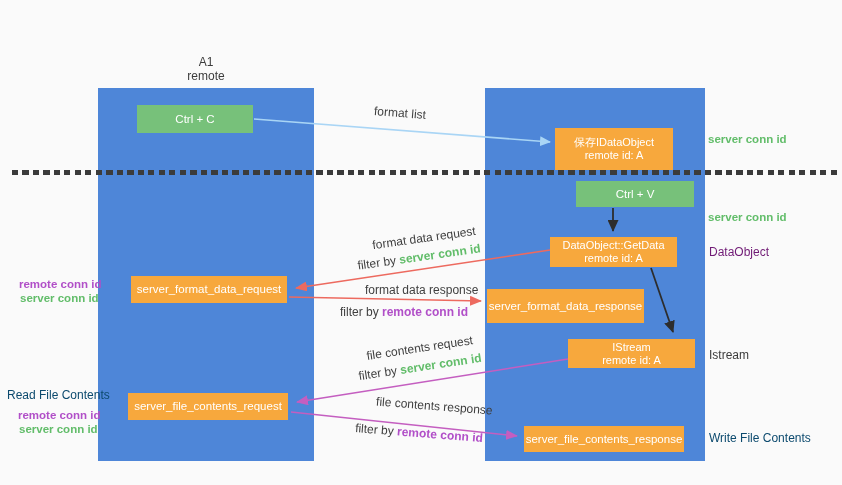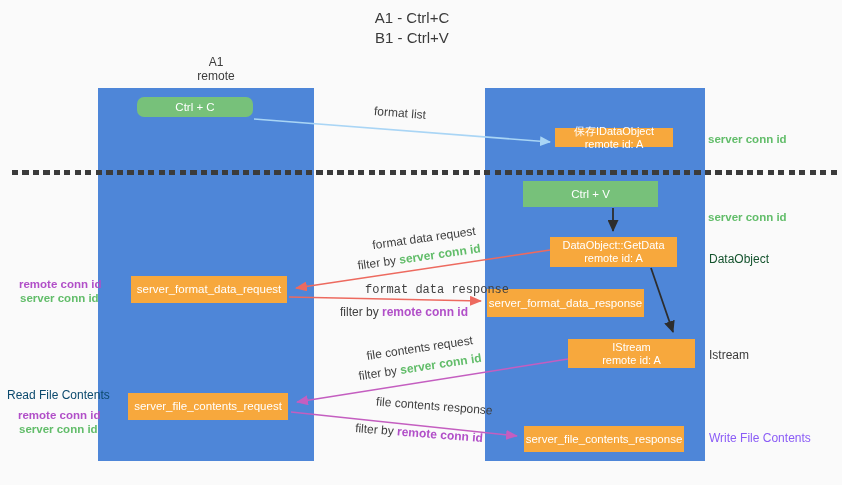--- a/index.html
+++ b/index.html
@@ -21,26 +21,22 @@
   .dotted{left:12px;top:170px;width:826px;height:5px;z-index:5;
           background:repeating-linear-gradient(90deg,#3b3b3b 0 6px,transparent 6px 10.5px);}
   svg.overlay{position:absolute;left:0;top:0;z-index:6;pointer-events:none;}
   .z7{z-index:7;}
 </style>
 </head>
 <body>
 
 <div id="canvas">
 
-  <div class="abs title">
-    <div>A1 - Ctrl+C</div>
-    <div>B1 - Ctrl+V</div>
-  </div>
 
-  <div class="abs col-header" style="left:108px;width:216px;">
+  <div class="abs col-header" style="left:98px;width:216px;">
     <div>A1</div>
     <div>remote</div>
   </div>
 
   <div class="abs column" style="left:98px;width:216px;"></div>
   <div class="abs column" style="left:485px;width:220px;"></div>
 
   <div class="abs dotted"></div>
 
   <svg class="overlay" width="842" height="485" viewBox="0 0 842 485">
@@ -60,43 +56,43 @@
     </defs>
     <line x1="254" y1="119" x2="550" y2="142" stroke="#a9d5f5" stroke-width="1.7" marker-end="url(#m-blue)"></line>
     <line x1="613" y1="208" x2="613" y2="231" stroke="#2d2d2d" stroke-width="1.8" marker-end="url(#m-black)"></line>
     <line x1="550" y1="250" x2="296" y2="288" stroke="#ed6a5f" stroke-width="1.6" marker-end="url(#m-red)"></line>
     <line x1="289" y1="297" x2="481" y2="301" stroke="#ed6a5f" stroke-width="1.6" marker-end="url(#m-red)"></line>
     <line x1="651" y1="268" x2="673" y2="332" stroke="#2d2d2d" stroke-width="1.8" marker-end="url(#m-black)"></line>
     <line x1="568" y1="359" x2="297" y2="402" stroke="#c45ec0" stroke-width="1.6" marker-end="url(#m-mag)"></line>
     <line x1="291" y1="412" x2="517" y2="436" stroke="#c45ec0" stroke-width="1.6" marker-end="url(#m-mag)"></line>
   </svg>
 
-  <div class="abs box green-box z7" style="left:137px;top:97px;width:116px;height:20px;border-radius:7px;">
+  <div class="abs box green-box z7" style="left:137px;top:105px;width:116px;height:28px;">
     <div>Ctrl + C</div>
   </div>
 
-  <div class="abs box orange-box z7" style="left:555px;top:128px;width:118px;height:19px;font-size:11px;">
+  <div class="abs box orange-box z7" style="left:555px;top:128px;width:118px;height:42px;font-size:11px;">
     <div>保存IDataObject</div>
     <div>remote id: A</div>
   </div>
 
-  <div class="abs box green-box z7" style="left:523px;top:181px;width:135px;height:26px;">
+  <div class="abs box green-box z7" style="left:576px;top:181px;width:118px;height:26px;">
     <div>Ctrl + V</div>
   </div>
 
   <div class="abs box orange-box z7" style="left:550px;top:237px;width:127px;height:30px;font-size:11px;">
     <div>DataObject::GetData</div>
     <div>remote id: A</div>
   </div>
 
   <div class="abs box orange-box z7" style="left:131px;top:276px;width:156px;height:27px;">
     <div>server_format_data_request</div>
   </div>
 
-  <div class="abs box orange-box z7" style="left:487px;top:289px;width:157px;height:28px;">
+  <div class="abs box orange-box z7" style="left:487px;top:289px;width:157px;height:34px;">
     <div>server_format_data_response</div>
   </div>
 
   <div class="abs box orange-box z7" style="left:568px;top:339px;width:127px;height:29px;font-size:11px;">
     <div>IStream</div>
     <div>remote id: A</div>
   </div>
 
   <div class="abs box orange-box z7" style="left:524px;top:426px;width:160px;height:26px;">
     <div>server_file_contents_response</div>
@@ -106,21 +102,21 @@
     <div>server_file_contents_request</div>
   </div>
 
   <div class="abs lbl z7" style="left:374px;top:106px;transform:rotate(4.5deg);">format list</div>
 
   <div class="abs lbl z7" style="left:372px;top:231px;transform:rotate(-8deg);">format data request</div>
   <div class="abs lbl z7" style="left:357px;top:250px;transform:rotate(-8deg);">
     <span>filter by </span><span class="green">server conn id</span>
   </div>
 
-  <div class="abs lbl z7" style="left:365px;top:283px;font-family:Liberation Mono, monospace;">format data response</div>
+  <div class="abs lbl z7" style="left:365px;top:283px;">format data response</div>
   <div class="abs lbl z7" style="left:340px;top:305px;">
     <span>filter by </span><span class="purple">remote conn id</span>
   </div>
 
   <div class="abs lbl z7" style="left:366px;top:341px;transform:rotate(-8.5deg);">file contents request</div>
   <div class="abs lbl z7" style="left:358px;top:360px;transform:rotate(-8.5deg);">
     <span>filter by </span><span class="green">server conn id</span>
   </div>
 
   <div class="abs lbl z7" style="left:376px;top:399px;transform:rotate(4.5deg);">file contents response</div>
@@ -130,17 +126,17 @@
 
   <div class="abs side-lbl purple-t bold" style="left:19px;top:278px;">remote conn id</div>
   <div class="abs side-lbl green-t bold" style="left:20px;top:292px;">server conn id</div>
 
   <div class="abs side-lbl" style="left:7px;top:388px;color:#0c4a6e;">Read File Contents</div>
   <div class="abs side-lbl purple-t bold" style="left:18px;top:409px;">remote conn id</div>
   <div class="abs side-lbl green-t bold" style="left:19px;top:423px;">server conn id</div>
 
   <div class="abs side-lbl green-t bold" style="left:708px;top:133px;">server conn id</div>
   <div class="abs side-lbl green-t bold" style="left:708px;top:211px;">server conn id</div>
-  <div class="abs side-lbl" style="left:709px;top:252px;color:#14532d;">DataObject</div>
+  <div class="abs side-lbl" style="left:709px;top:245px;color:#701a75;">DataObject</div>
   <div class="abs side-lbl" style="left:709px;top:348px;color:#3c3c3c;">Istream</div>
-  <div class="abs side-lbl" style="left:709px;top:431px;color:#8b5cf6;">Write File Contents</div>
+  <div class="abs side-lbl" style="left:709px;top:431px;color:#0c4a6e;">Write File Contents</div>
 
 </div>
 
 </body></html>

